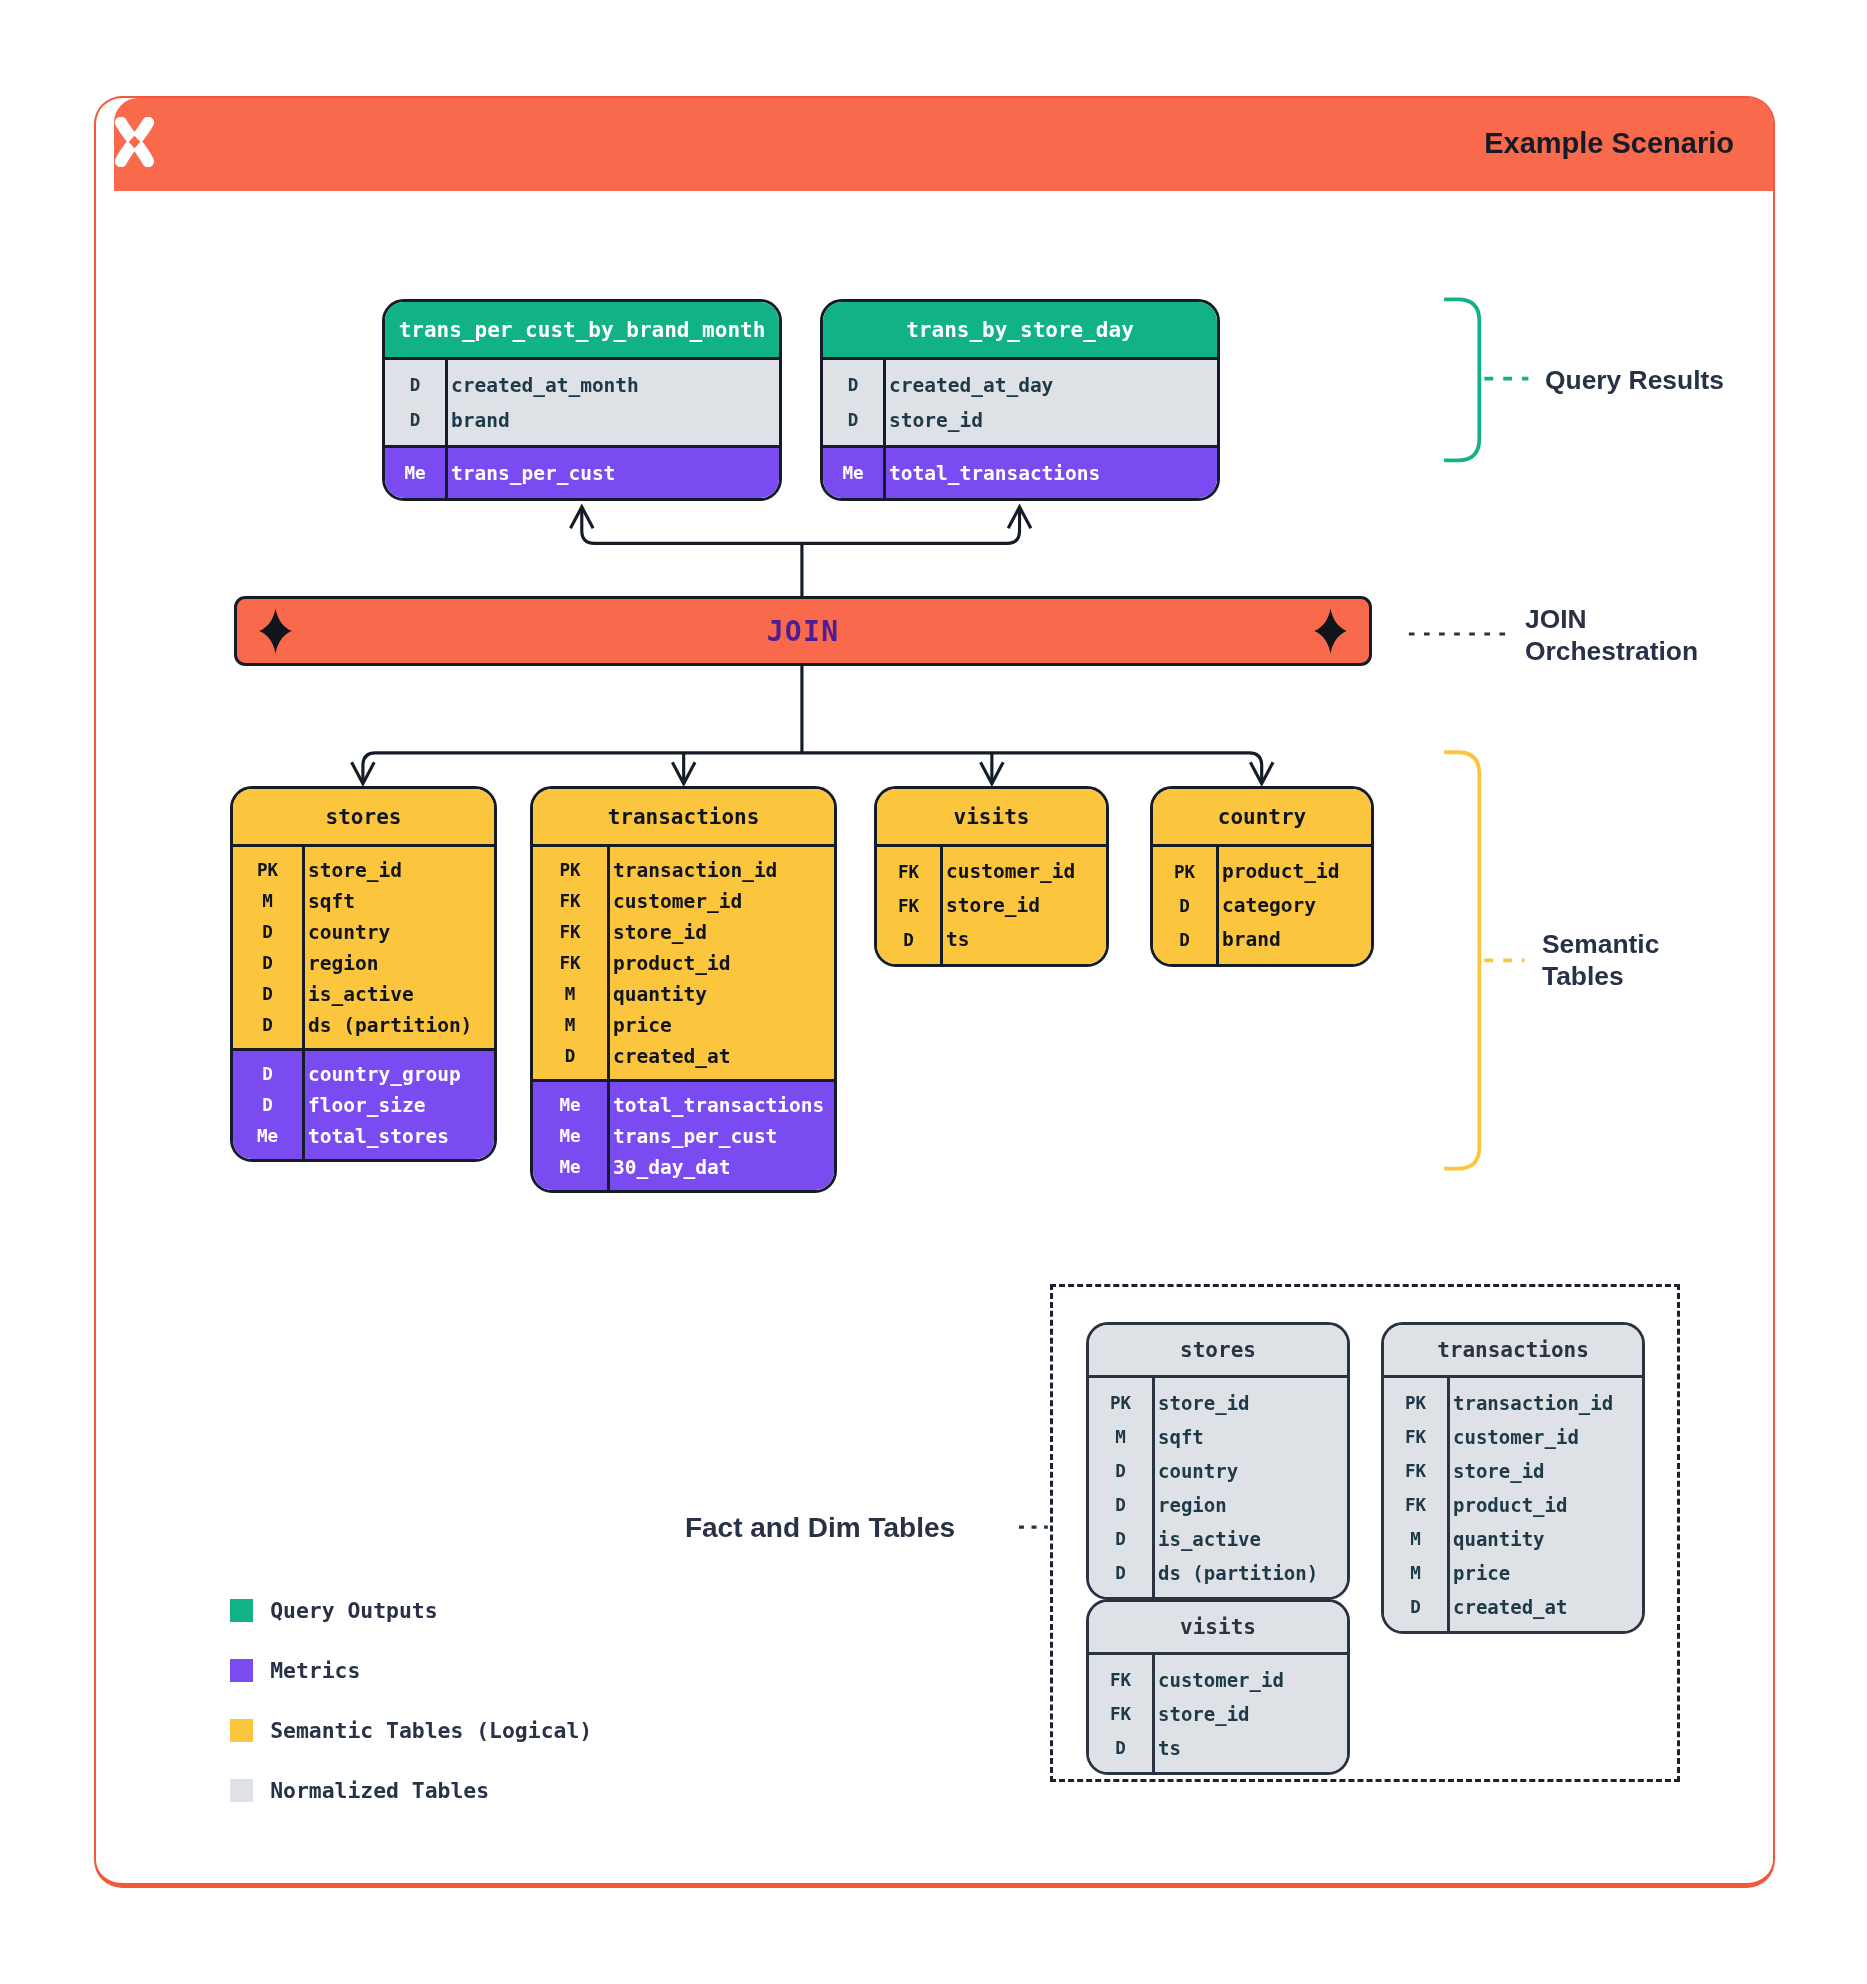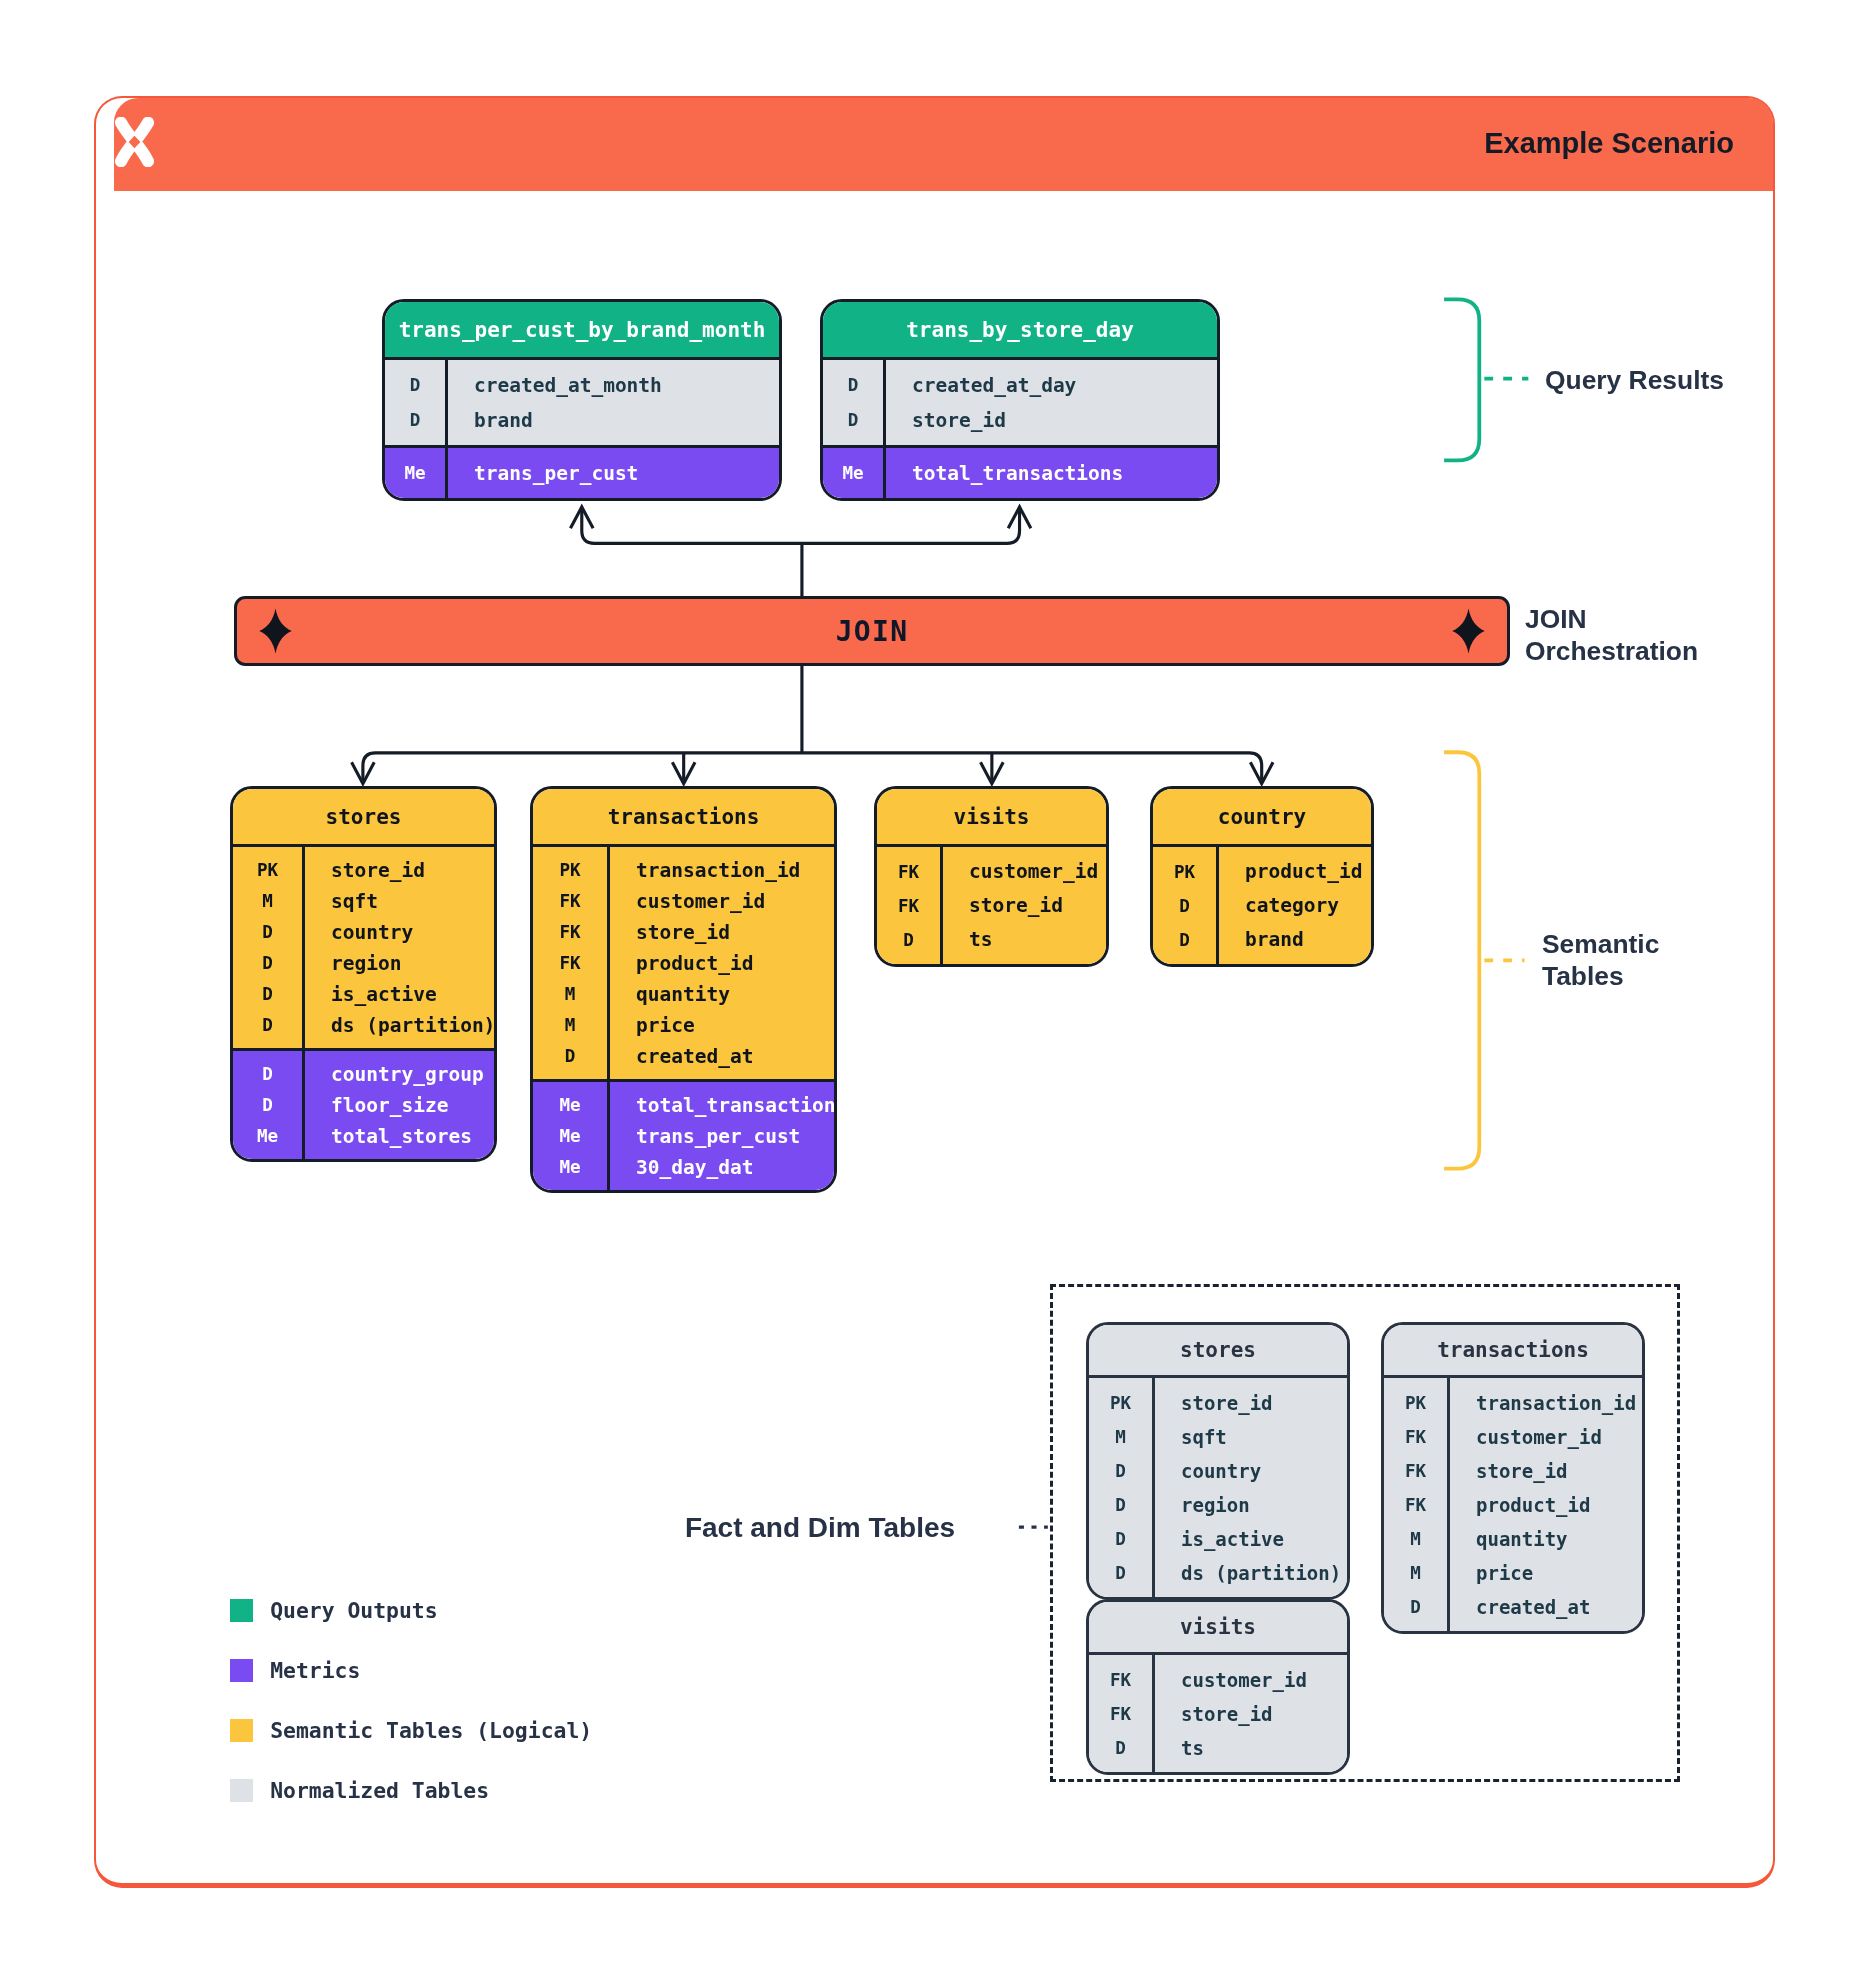--- a/index.html
+++ b/index.html
@@ -29,27 +29,27 @@
   .hdr.green{background:var(--green);color:#ffffff;}
   .hdr.yellow{background:var(--yellow);color:#10141C;}
   .hdr.grayhdr{background:var(--gray);color:var(--softnavy);}
   .sec{position:relative;padding:7.5px 0;}
   .sec::after{content:'';position:absolute;left:var(--kw);top:0;bottom:0;width:3.1px;background:var(--tink);}
   .sec.graysec{background:var(--gray);color:#1E3947;}
   .sec.yellowsec{background:var(--yellow);color:#10141C;}
   .sec.purplesec{background:var(--purple);color:#ffffff;border-top:3.1px solid var(--tink);}
   .trow{display:flex;align-items:center;height:var(--rh);}
   .trow .k{flex:0 0 var(--kw);text-align:center;font-size:17.6px;}
-  .trow .f{flex:1;padding-left:29px;font-size:var(--rf);white-space:nowrap;}
+  .trow .f{flex:1;padding-left:6px;font-size:var(--rf);white-space:nowrap;}
   .tbl.soft{--tink:var(--softnavy);}
   .tbl.soft .trow .f{font-size:19px;}
 
-  .join-bar{position:absolute;left:234px;top:596px;width:1276px;height:70px;background:var(--orange);
+  .join-bar{position:absolute;left:234px;top:596px;width:1138px;height:70px;background:var(--orange);
     border:3.1px solid var(--ink);border-radius:11.3px;display:flex;align-items:center;justify-content:center;
-    font-family:"DejaVu Sans Mono",monospace;font-weight:bold;font-size:28px;color:#0f172a;letter-spacing:1.3px;}
+    font-family:"DejaVu Sans Mono",monospace;font-weight:bold;font-size:28px;color:#4c1d95;letter-spacing:1.3px;}
   .sparkle{position:absolute;top:50%;transform:translateY(-50%);}
   .sparkle.left{left:21.4px;} .sparkle.right{right:21.4px;}
 
   .anno{position:absolute;font-weight:bold;font-size:26.4px;color:var(--navy);line-height:1.22;}
   .anno.right-align{text-align:center;}
 
   .dotted-box{position:absolute;left:1050px;top:1284px;width:630px;height:498px;
     border:3.1px dashed #1A2230;background:transparent;}
 
   .legend{position:absolute;left:230px;top:1586px;display:flex;flex-direction:column;gap:23px;}

